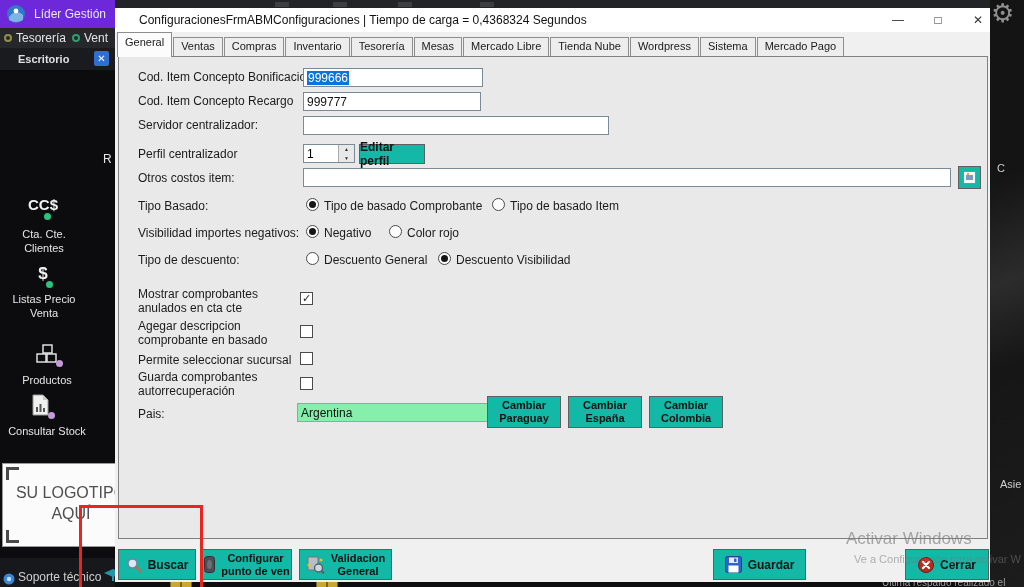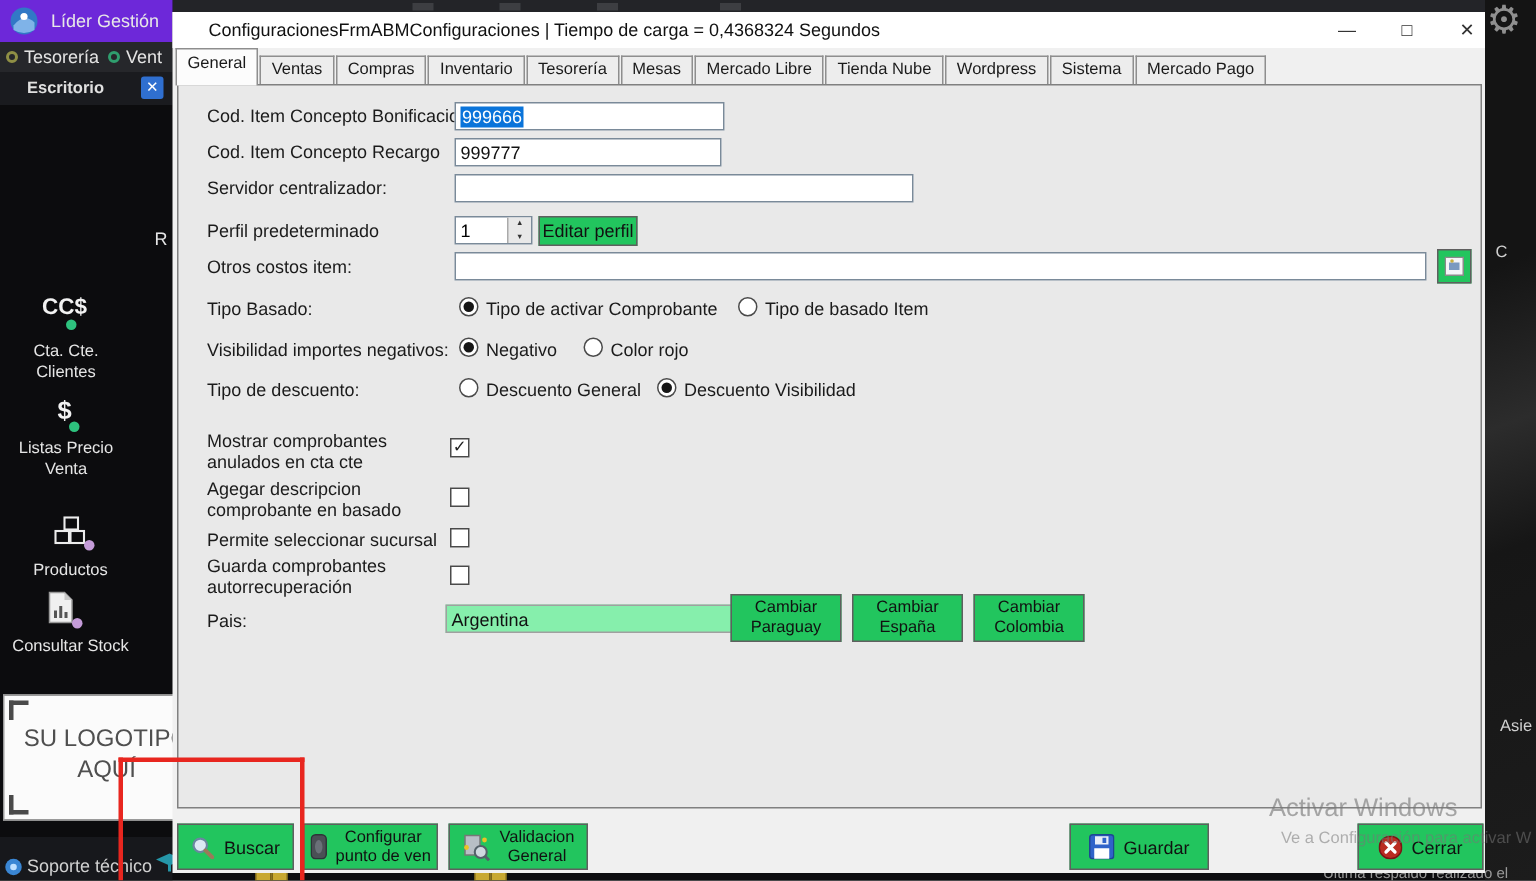--- a/index.html
+++ b/index.html
@@ -48,21 +48,21 @@
 
   .lbl{position:absolute;font-size:12px;color:#1b1b1b;white-space:pre-line;line-height:14px;}
   .field{position:absolute;background:#fff;border:1px solid #7a8a99;font-size:12px;color:#111;
          padding:2px 3px;box-sizing:border-box;height:19px;}
   .sel{background:#0a74da;color:#fff;padding:0 1px;}
   .spin{position:absolute;width:52px;height:19px;background:#fff;border:1px solid #7a8a99;box-sizing:border-box;font-size:12px;}
   .spin .v{position:absolute;left:3px;top:2px;}
   .spin .arr{position:absolute;right:0;top:0;width:15px;height:100%;border-left:1px solid #aaa;
              display:flex;flex-direction:column;align-items:center;justify-content:space-around;
              font-size:5px;color:#333;background:#e8e8e8;}
-  .btn{position:absolute;background:#22c55e;border:1px solid #5f5f5f;display:flex;align-items:center;justify-content:center;gap:6px;font-size:12px;font-weight:normal;color:#111;box-sizing:border-box;}
+  .btn{position:absolute;background:#14b8a6;border:1px solid #5f5f5f;display:flex;align-items:center;justify-content:center;gap:6px;font-size:12px;font-weight:bold;color:#111;box-sizing:border-box;}
   .btn .two{white-space:pre-line;line-height:13px;text-align:center;font-size:11px;}
   .radio{position:absolute;width:13px;height:13px;border:1px solid #4a4a4a;border-radius:50%;background:#fff;box-sizing:border-box;}
   .radio.on::after{content:"";position:absolute;left:2px;top:2px;width:7px;height:7px;border-radius:50%;background:#161616;}
   .cbx{position:absolute;width:13px;height:13px;border:1px solid #4a4a4a;background:#fff;box-sizing:border-box;font-size:11px;line-height:11px;text-align:center;color:#222;}
 
   
   .wm1{left:846px;top:529px;font-size:17px;color:rgba(118,118,118,.62);z-index:5;white-space:nowrap;}
   .wm2{left:854px;top:553px;font-size:11px;color:rgba(118,118,118,.55);z-index:5;white-space:nowrap;}
   .redbox{left:79px;top:505px;width:118px;height:85px;border:3px solid #e8261f;border-bottom:none;z-index:10;}
 </style>
@@ -195,21 +195,21 @@
 
     <div class="lbl" style="left:23px;top:62px">Cod. Item Concepto Bonificacion</div>
     <div class="field" style="left:188px;top:60px;width:180px"><span class="sel">999666</span></div>
 
     <div class="lbl" style="left:23px;top:86px">Cod. Item Concepto Recargo</div>
     <div class="field" style="left:188px;top:84px;width:178px">999777</div>
 
     <div class="lbl" style="left:23px;top:110px">Servidor centralizador:</div>
     <div class="field" style="left:188px;top:108px;width:306px"></div>
 
-    <div class="lbl" style="left:23px;top:139px">Perfil predeterminado</div>
+    <div class="lbl" style="left:23px;top:139px">Perfil centralizador</div>
     <div class="spin" style="left:188px;top:136px">
       <span class="v">1</span>
       <span class="arr">
           <span>▲</span>
           <span>▼</span>
         </span>
     </div>
     <div class="btn" style="left:244px;top:136px;width:66px;height:20px">Editar perfil</div>
 
     <div class="lbl" style="left:23px;top:163px">Otros costos item:</div>
@@ -217,21 +217,21 @@
     <div class="btn" style="left:843px;top:158px;width:23px;height:23px">
       <svg width="13" height="13">
         <rect x="0.5" y="0.5" width="12" height="12" fill="#f4f6f8" stroke="#8a8a8a"></rect>
         <rect x="3" y="4" width="7" height="5" fill="#7a9ac0"></rect>
         <circle cx="5" cy="3" r="1.2" fill="#c8b040"></circle>
       </svg>
     </div>
 
     <div class="lbl" style="left:23px;top:191px">Tipo Basado:</div>
     <span class="radio on" style="left:191px;top:190px"></span>
-    <div class="lbl" style="left:209px;top:191px">Tipo de activar Comprobante</div>
+    <div class="lbl" style="left:209px;top:191px">Tipo de basado Comprobante</div>
     <span class="radio" style="left:377px;top:190px"></span>
     <div class="lbl" style="left:395px;top:191px">Tipo de basado Item</div>
 
     <div class="lbl" style="left:23px;top:218px">Visibilidad importes negativos:</div>
     <span class="radio on" style="left:191px;top:217px"></span>
     <div class="lbl" style="left:209px;top:218px">Negativo</div>
     <span class="radio" style="left:274px;top:217px"></span>
     <div class="lbl" style="left:292px;top:218px">Color rojo</div>
 
     <div class="lbl" style="left:23px;top:245px">Tipo de descuento:</div>

